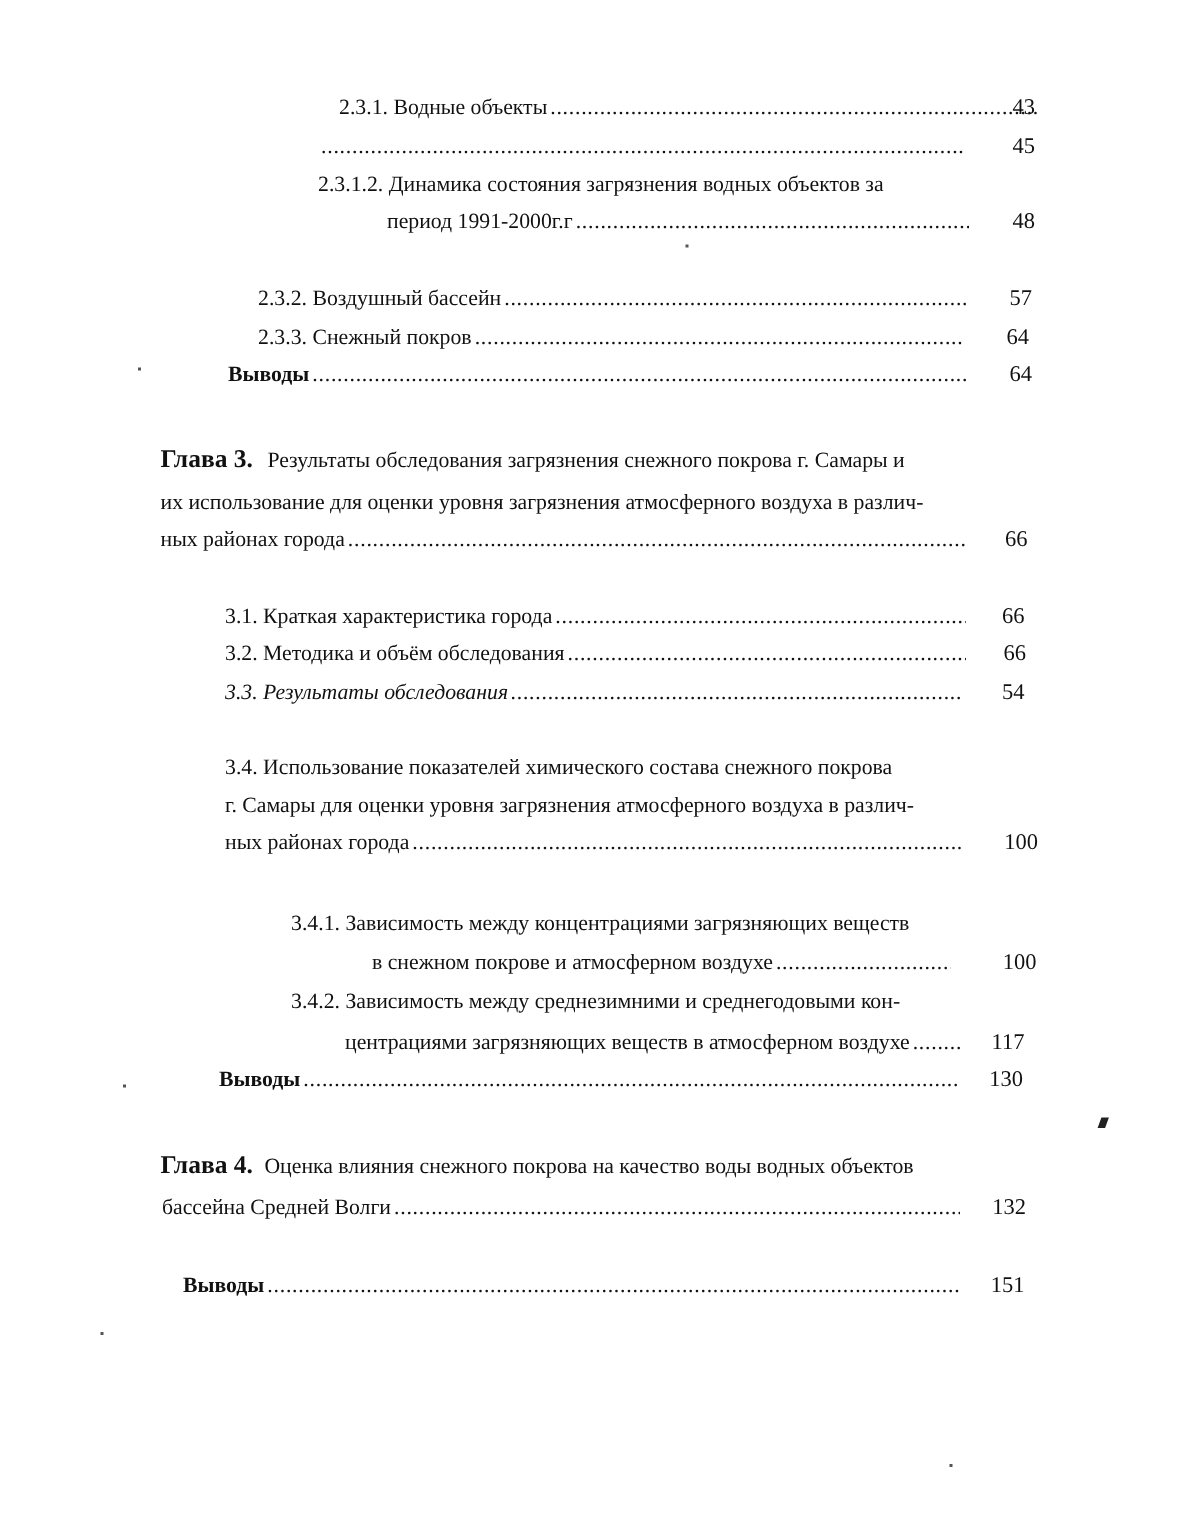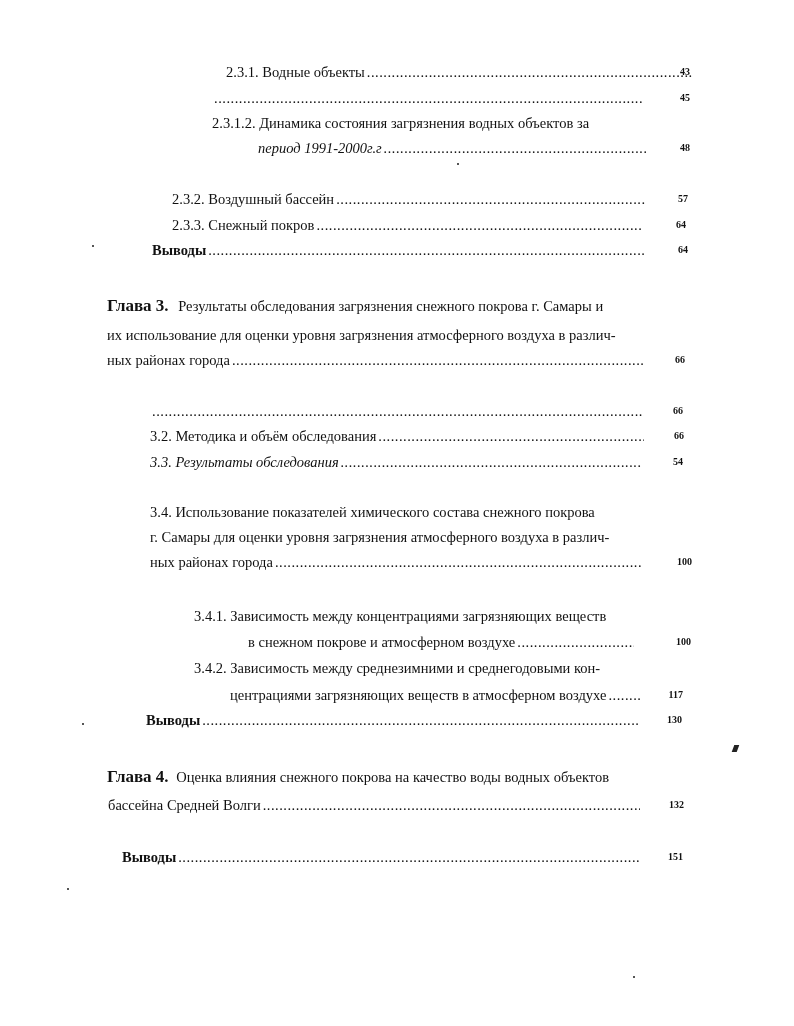--- a/index.html
+++ b/index.html
@@ -3,42 +3,42 @@
 <meta charset="utf-8">
 <style>
   html, body { margin:0; padding:0; background:#ffffff; }
   body { width:794px; height:1026px; position:relative; overflow:hidden;
          font-family:"Liberation Serif", serif; color:#111; }
   .line { position:absolute; font-size:14.5px; line-height:18px; white-space:nowrap; }
   .entry { position:absolute; display:flex; align-items:baseline; font-size:14.5px; line-height:18px; }
   .entry .txt { white-space:nowrap; }
   .entry .dots { flex:1; overflow:hidden; white-space:nowrap; margin:0 2px; letter-spacing:0.5px; }
   .entry .dots::after { content:"..................................................................................................................................................................................................................................................................................................................................."; }
-  .pg { position:absolute; font-size:10px; line-height:18px; text-align:right; width:40px;font-weight:bold; }
+  .pg { position:absolute; font-size:15px; line-height:18px; text-align:right; width:40px; }
   .bold { font-weight:bold; }
   .chap { font-weight:bold; font-size:17px; }
   .mark { position:absolute; width:2px; height:2px; background:#555; }
   .tick { position:absolute; width:5px; height:7px; background:#222; transform:skewX(-20deg); }
 </style>
 </head>
 <body>
 
 <div class="entry" style="left:182px; top:63px; width:468px;margin-left:44px;">
   <span class="txt">2.3.1. Водные объекты</span>
   <span class="dots"></span>
 </div>
 <div class="pg" style="left:650px; top:63px;">43</div>
 
 <div class="entry" style="left:212px; top:89px; width:434px;">
   <span class="dots"></span>
 </div>
 <div class="pg" style="left:650px; top:89px;">45</div>
 
 <div class="line" style="left:212px; top:114px;">2.3.1.2. Динамика состояния загрязнения водных объектов за</div>
-<div class="entry" style="left:258px; top:139px; width:390px;font-style:italic;">
+<div class="entry" style="left:258px; top:139px; width:390px;">
   <span class="txt">период 1991-2000г.г</span>
   <span class="dots"></span>
 </div>
 <div class="pg" style="left:650px; top:139px;">48</div>
 
 <div class="mark" style="left:457px; top:163px;"></div>
 
 <div class="entry" style="left:172px; top:190px; width:476px;">
   <span class="txt">2.3.2. Воздушный бассейн</span>
   <span class="dots"></span>
@@ -64,20 +64,21 @@
   <span style="margin-left:6px;">Результаты обследования загрязнения снежного покрова г.  Самары  и</span>
 </div>
 <div class="line" style="left:107px; top:326px;">их   использование для оценки уровня загрязнения атмосферного воздуха в различ-</div>
 <div class="entry" style="left:107px; top:351px; width:540px;">
   <span class="txt">ных районах   города </span>
   <span class="dots"></span>
 </div>
 <div class="pg" style="left:645px; top:351px;">66</div>
 
 <div class="entry" style="left:150px; top:402px; width:496px;">
+  <span class="txt">3.1. Краткая характеристика города</span>
   <span class="dots"></span>
 </div>
 <div class="pg" style="left:643px; top:402px;">66</div>
 
 <div class="entry" style="left:150px; top:427px; width:496px;">
   <span class="txt">3.2. Методика и объём обследования</span>
   <span class="dots"></span>
 </div>
 <div class="pg" style="left:644px; top:427px;">66</div>
 

